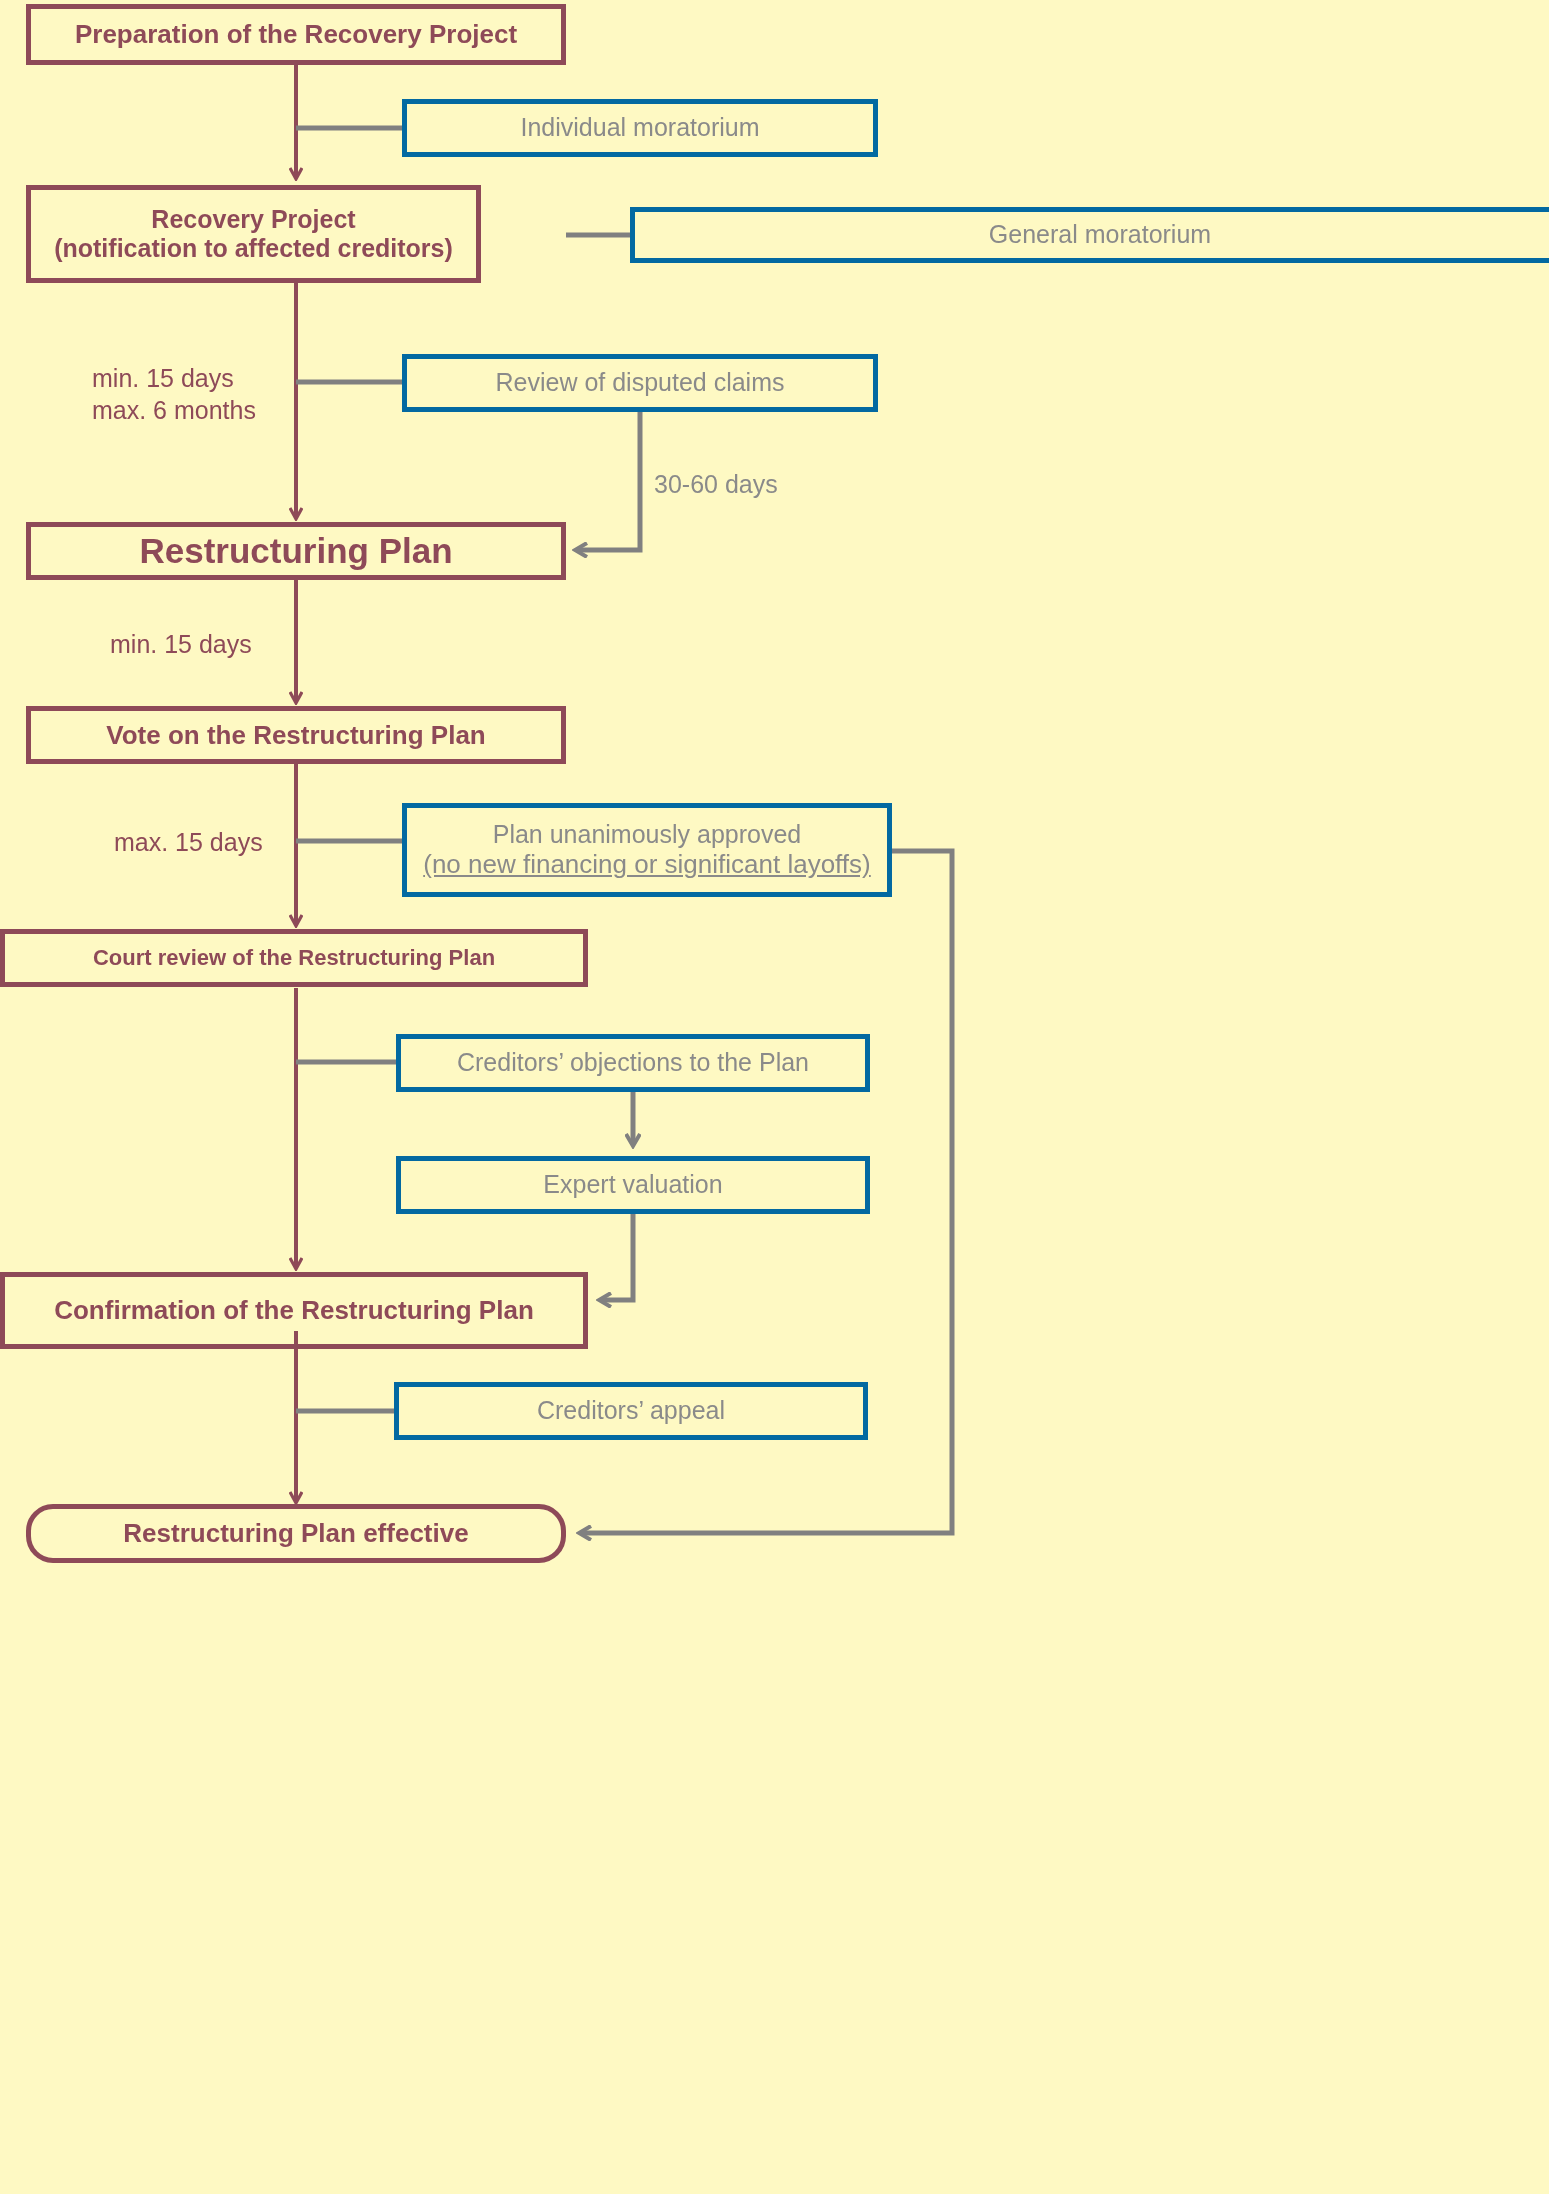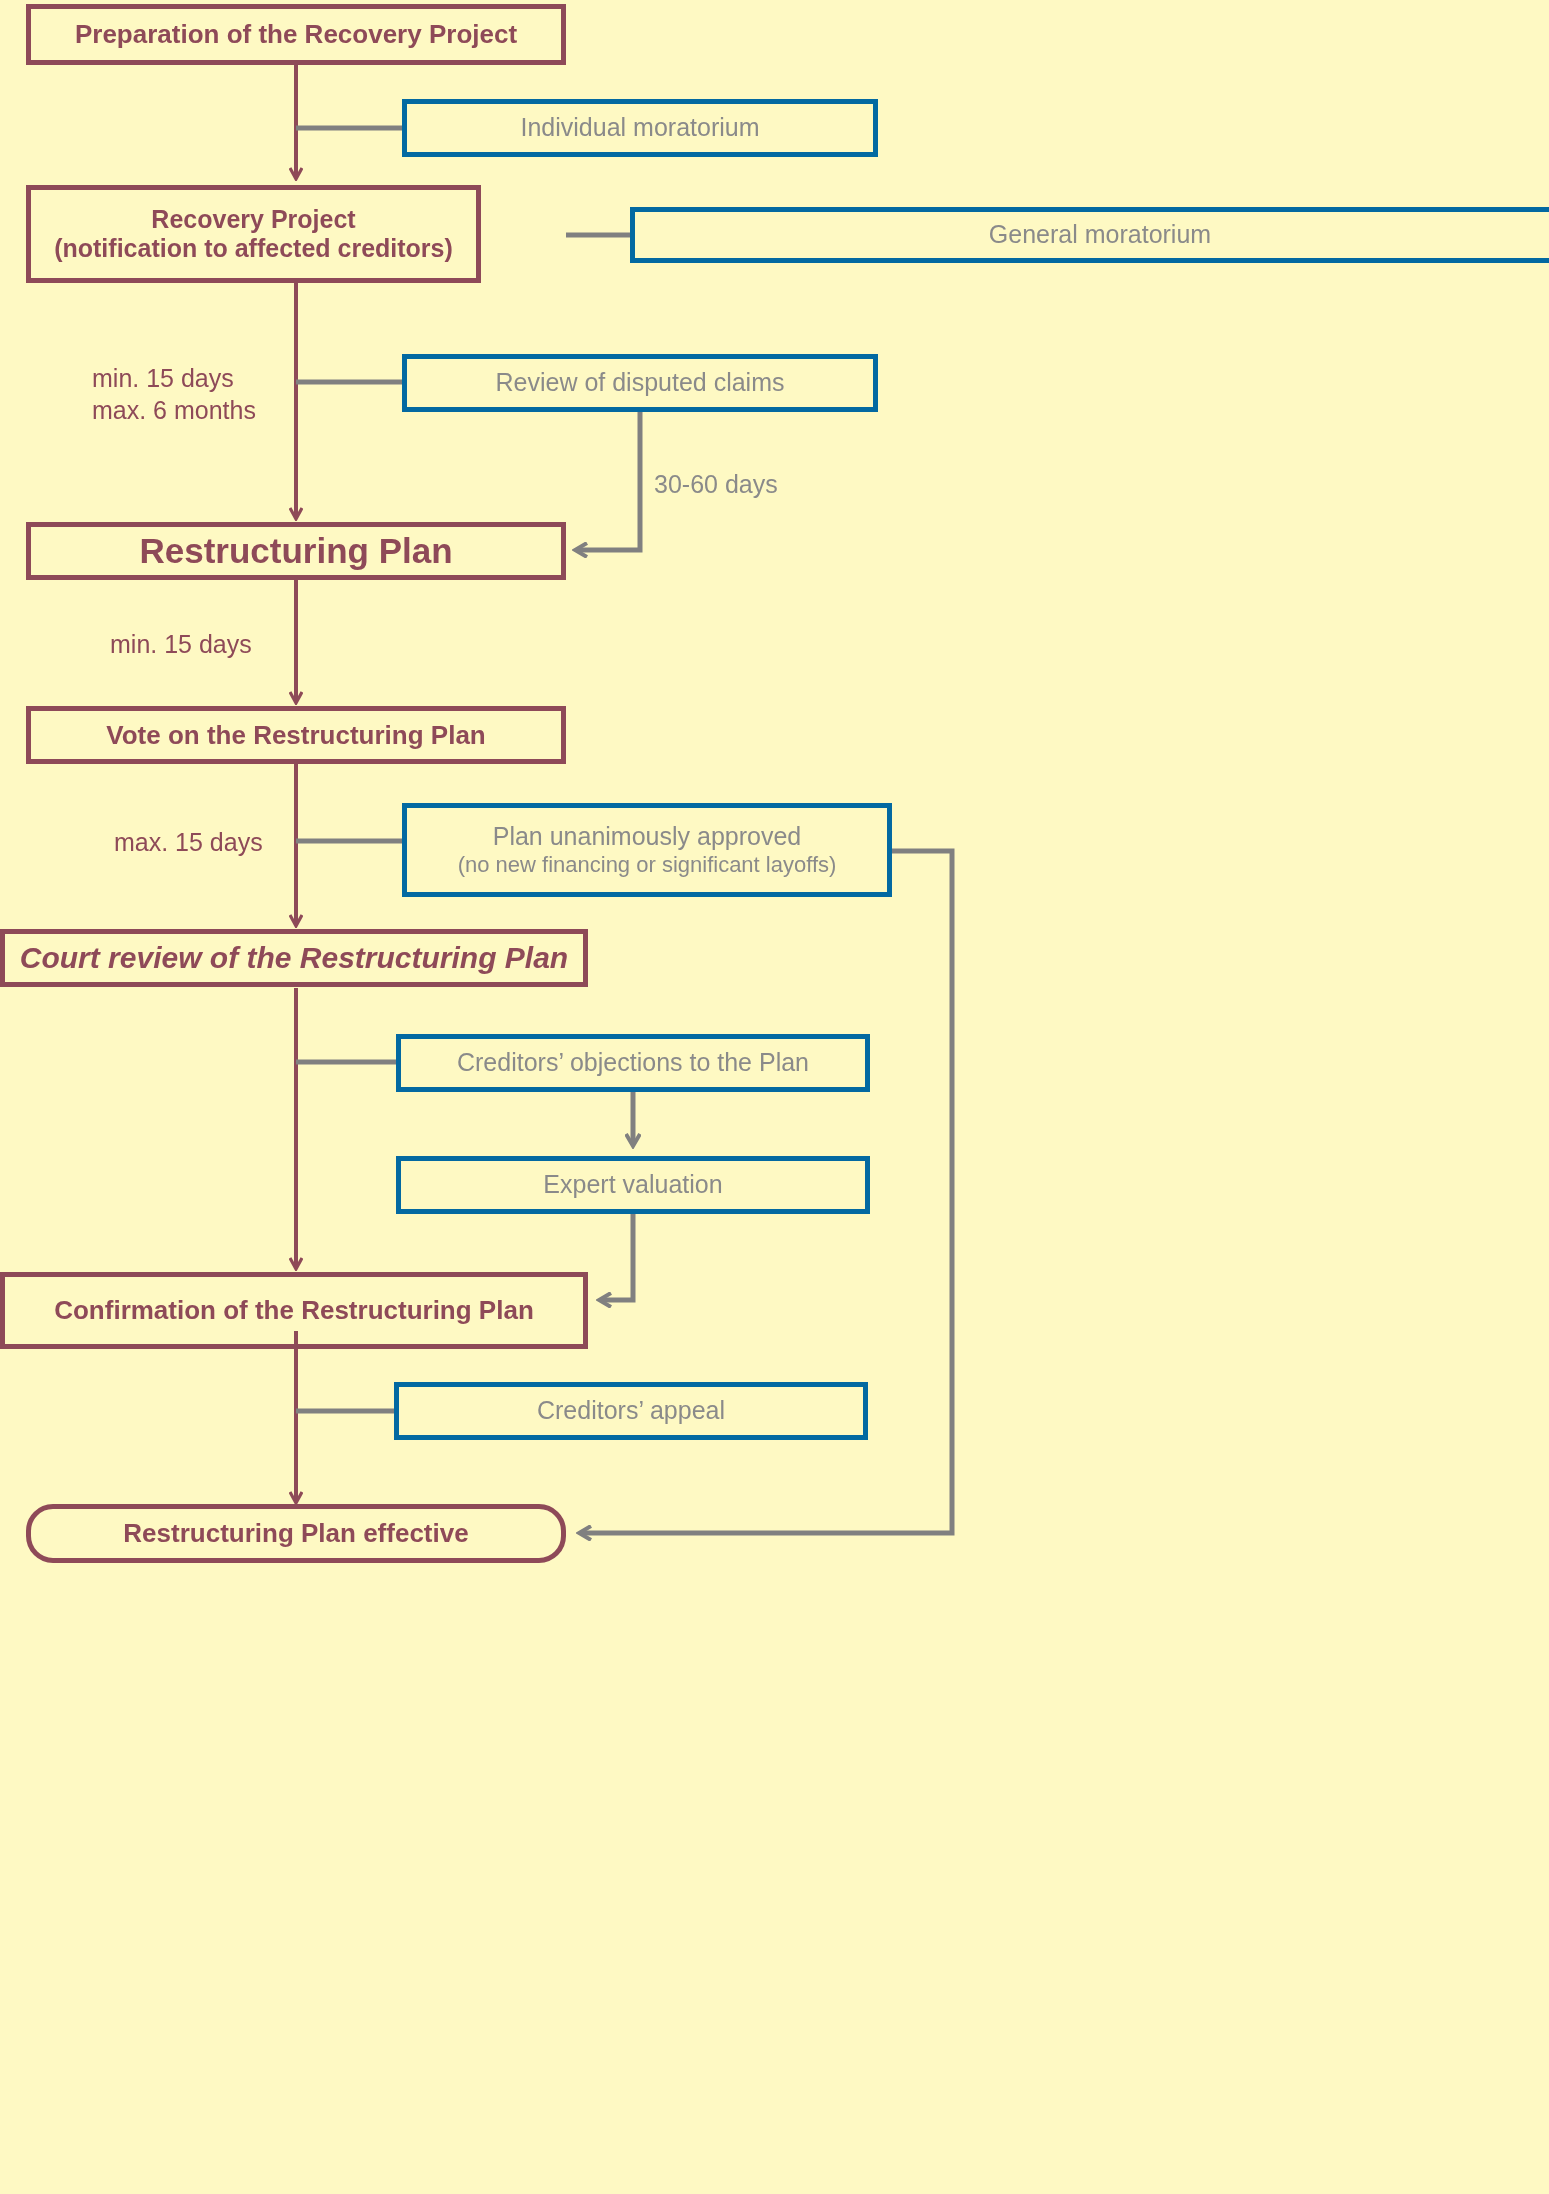--- a/index.html
+++ b/index.html
@@ -137,24 +137,24 @@
   <div class="lbl" style="left:110px; top:628px; font-size:25px;">min. 15 days</div>
 
   <div class="node primary" style="left:26px; top:706px; width:540px; height:58px; font-size:26px;">
     <span>Vote on the Restructuring Plan</span>
   </div>
 
   <div class="lbl" style="left:114px; top:826px; font-size:25px;">max. 15 days</div>
 
   <div class="node secondary" style="left:402px; top:803px; width:490px; height:94px; font-size:25px;">
     <span class="line1">Plan unanimously approved</span>
-    <span class="line2" style="font-size:22px;">(no new financing or significant layoffs)</span>
+    <span class="line2" style="font-size:26px;text-decoration:underline;">(no new financing or significant layoffs)</span>
   </div>
 
-  <div class="node primary" style="left:0px; top:929px; width:588px; height:58px; font-size:30px;font-style:italic;">
+  <div class="node primary" style="left:0px; top:929px; width:588px; height:58px; font-size:22px;">
     <span>Court review of the Restructuring Plan</span>
   </div>
 
   <div class="node secondary" style="left:396px; top:1034px; width:474px; height:58px; font-size:25px;">
     <span>Creditors’ objections to the Plan</span>
   </div>
 
   <div class="node secondary" style="left:396px; top:1156px; width:474px; height:58px; font-size:25px;">
     <span>Expert valuation</span>
   </div>

